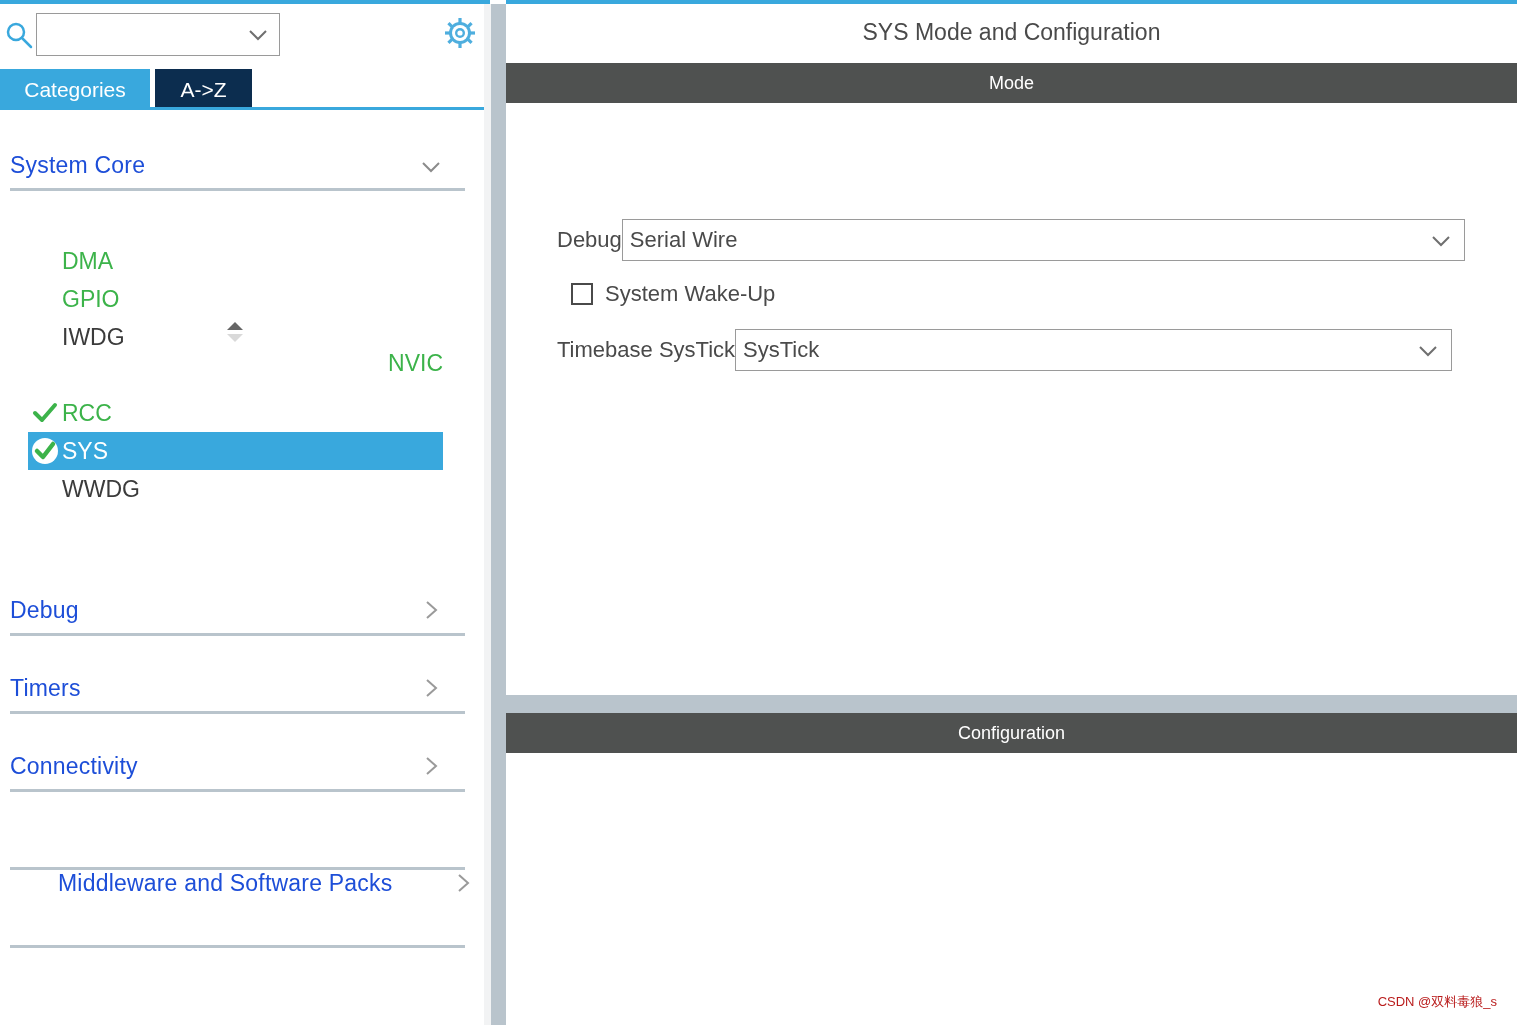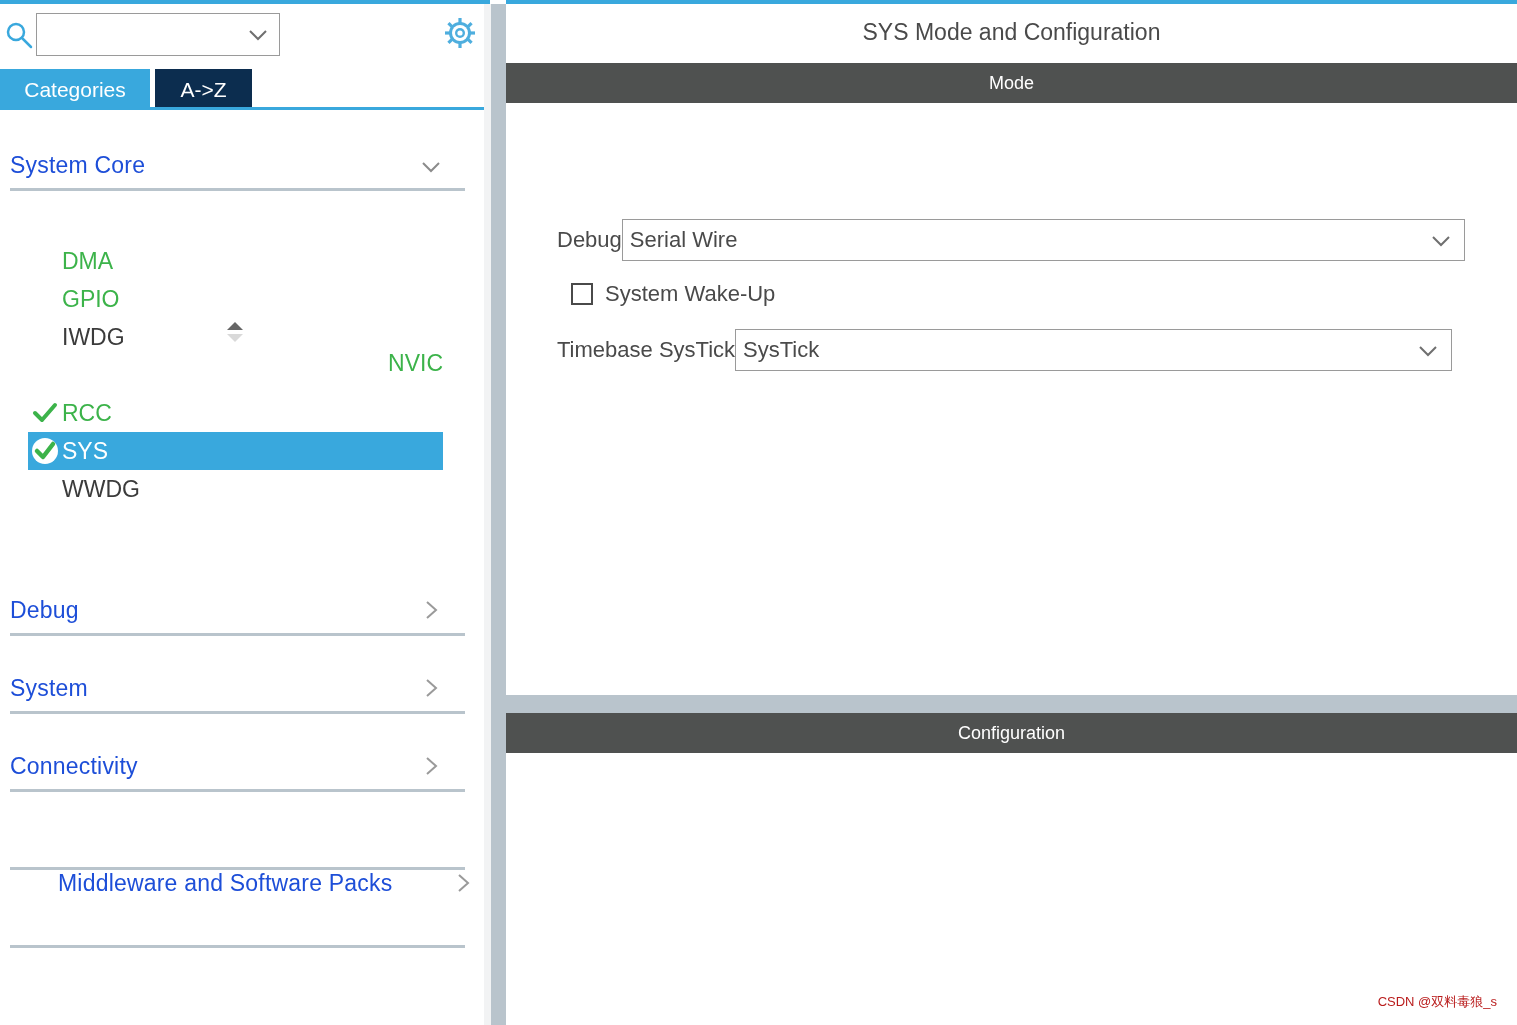--- a/index.html
+++ b/index.html
@@ -248,21 +248,21 @@
         <span class="cat-title">Debug</span>
         <span class="cat-arrow" style="top:11px;">
           <svg viewBox="0 0 24 24" width="24" height="24">
             <polyline points="8,4 17,12 8,20" fill="none" stroke="#9a9a9a" stroke-width="2"></polyline>
           </svg>
         </span>
       </div>
       <div class="cat-sep" style="top:519px;"></div>
 
       <div class="cat-header" style="top:551px;">
-        <span class="cat-title">System</span>
+        <span class="cat-title">Timers</span>
         <span class="cat-arrow" style="top:11px;">
           <svg viewBox="0 0 24 24" width="24" height="24">
             <polyline points="8,4 17,12 8,20" fill="none" stroke="#9a9a9a" stroke-width="2"></polyline>
           </svg>
         </span>
       </div>
       <div class="cat-sep" style="top:597px;"></div>
 
       <div class="cat-header" style="top:629px;">
         <span class="cat-title">Connectivity</span>

